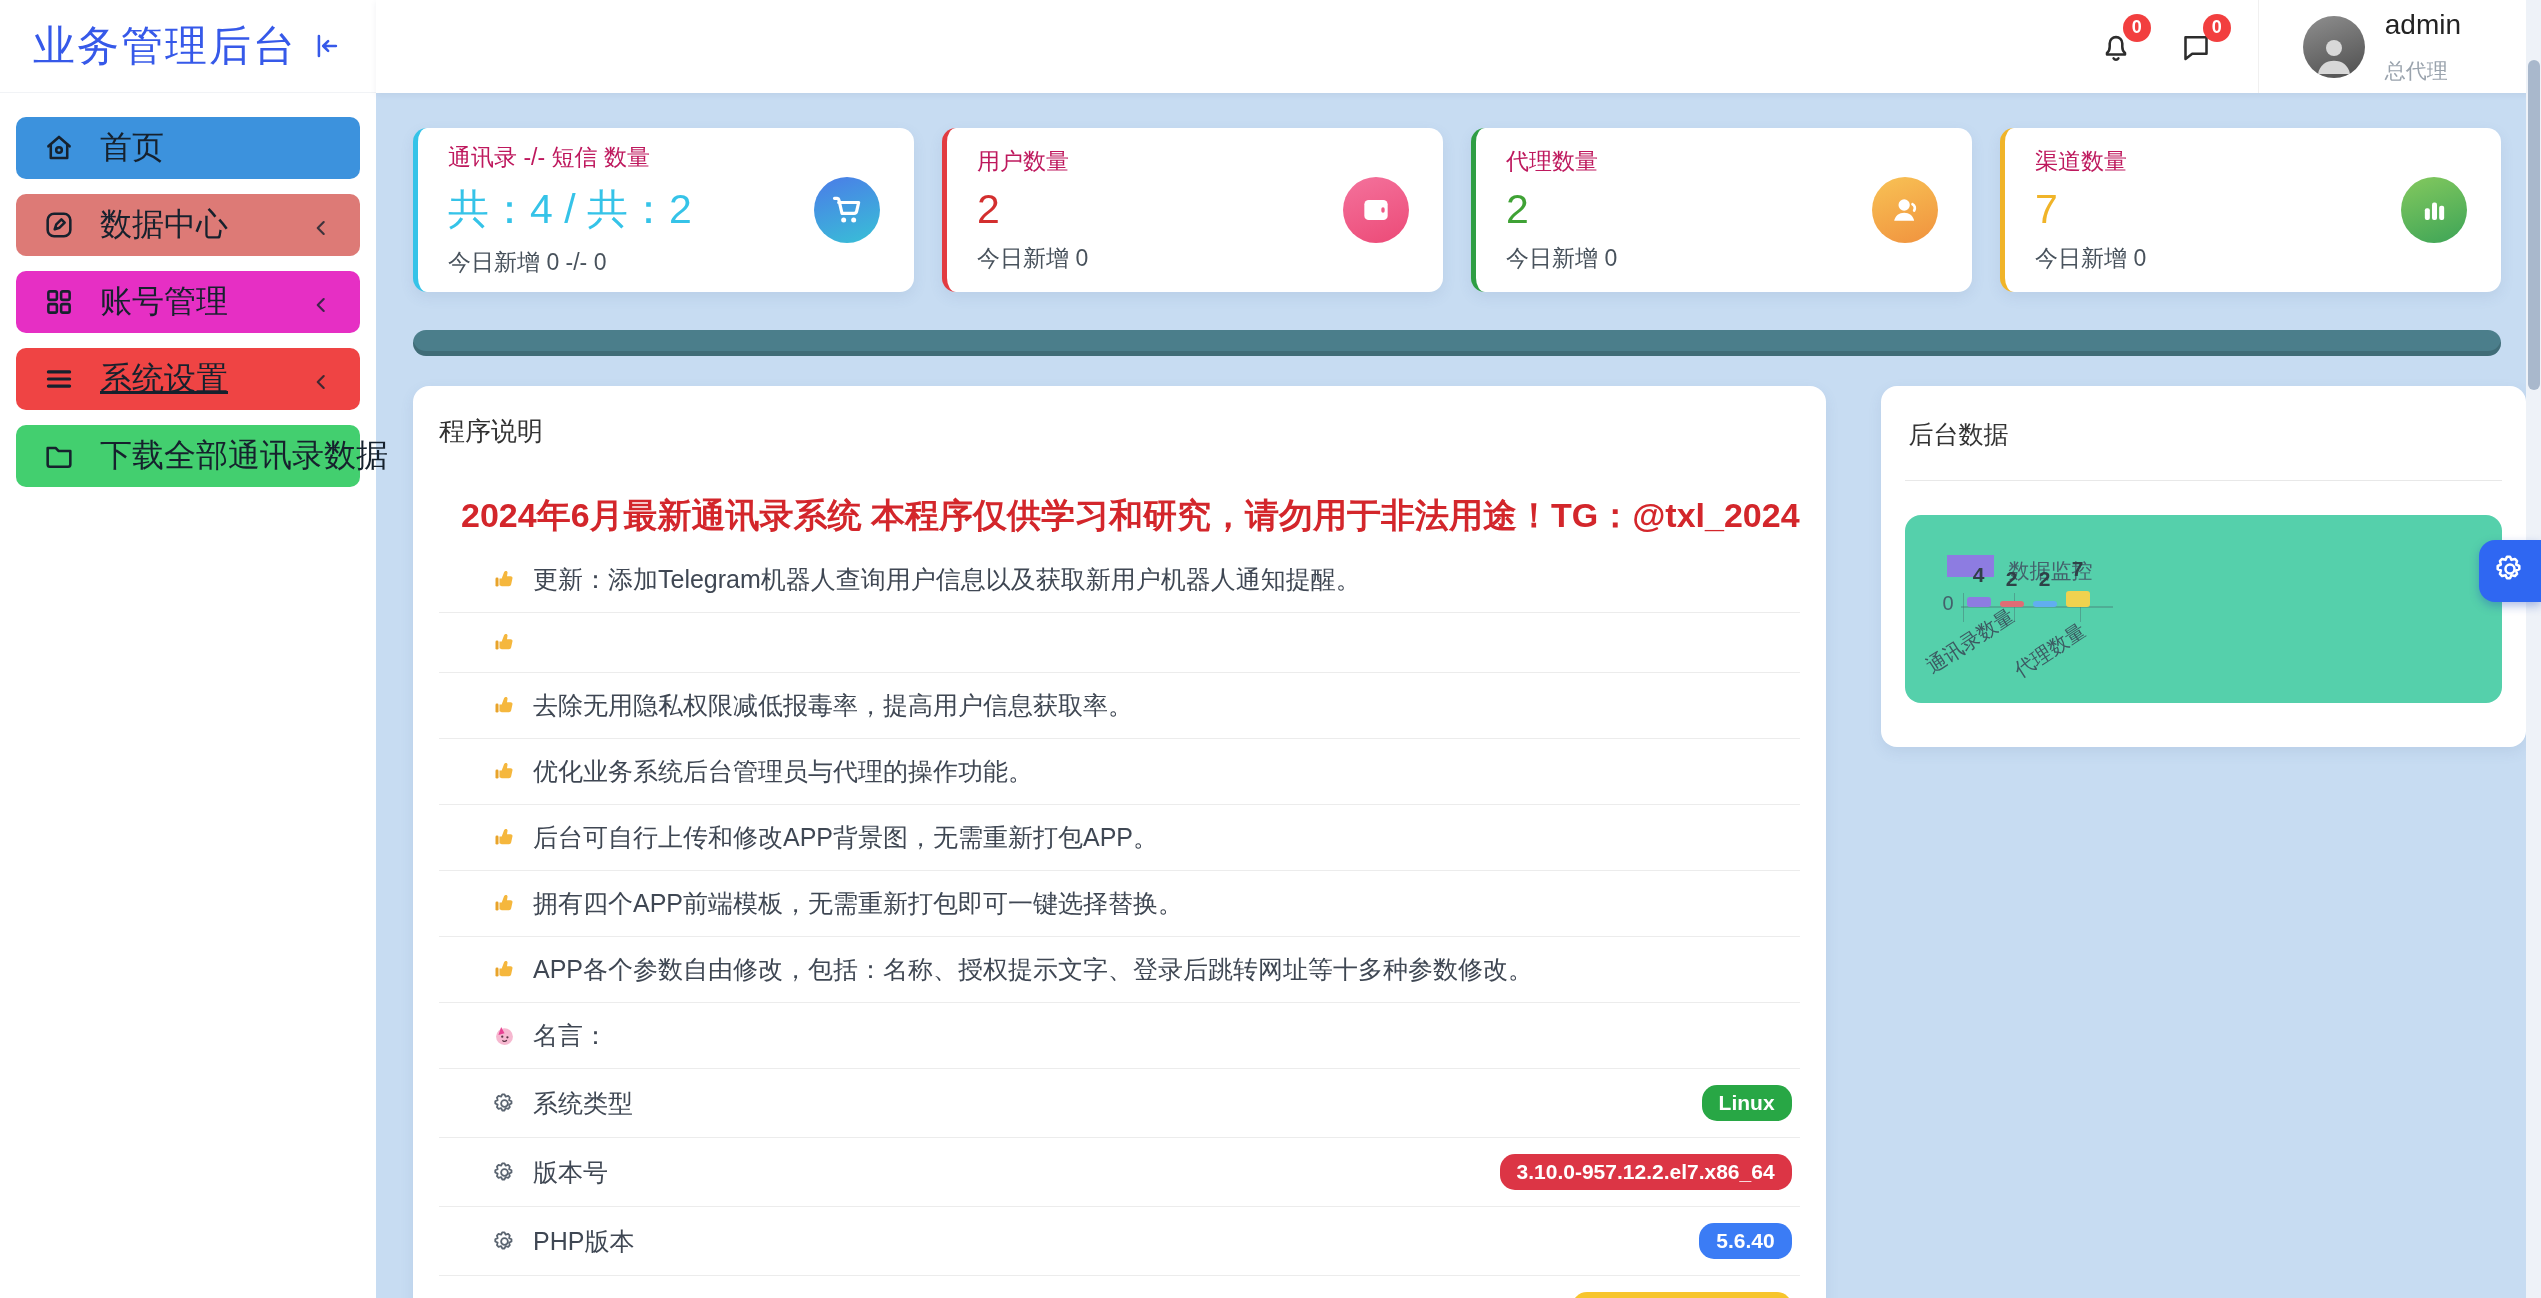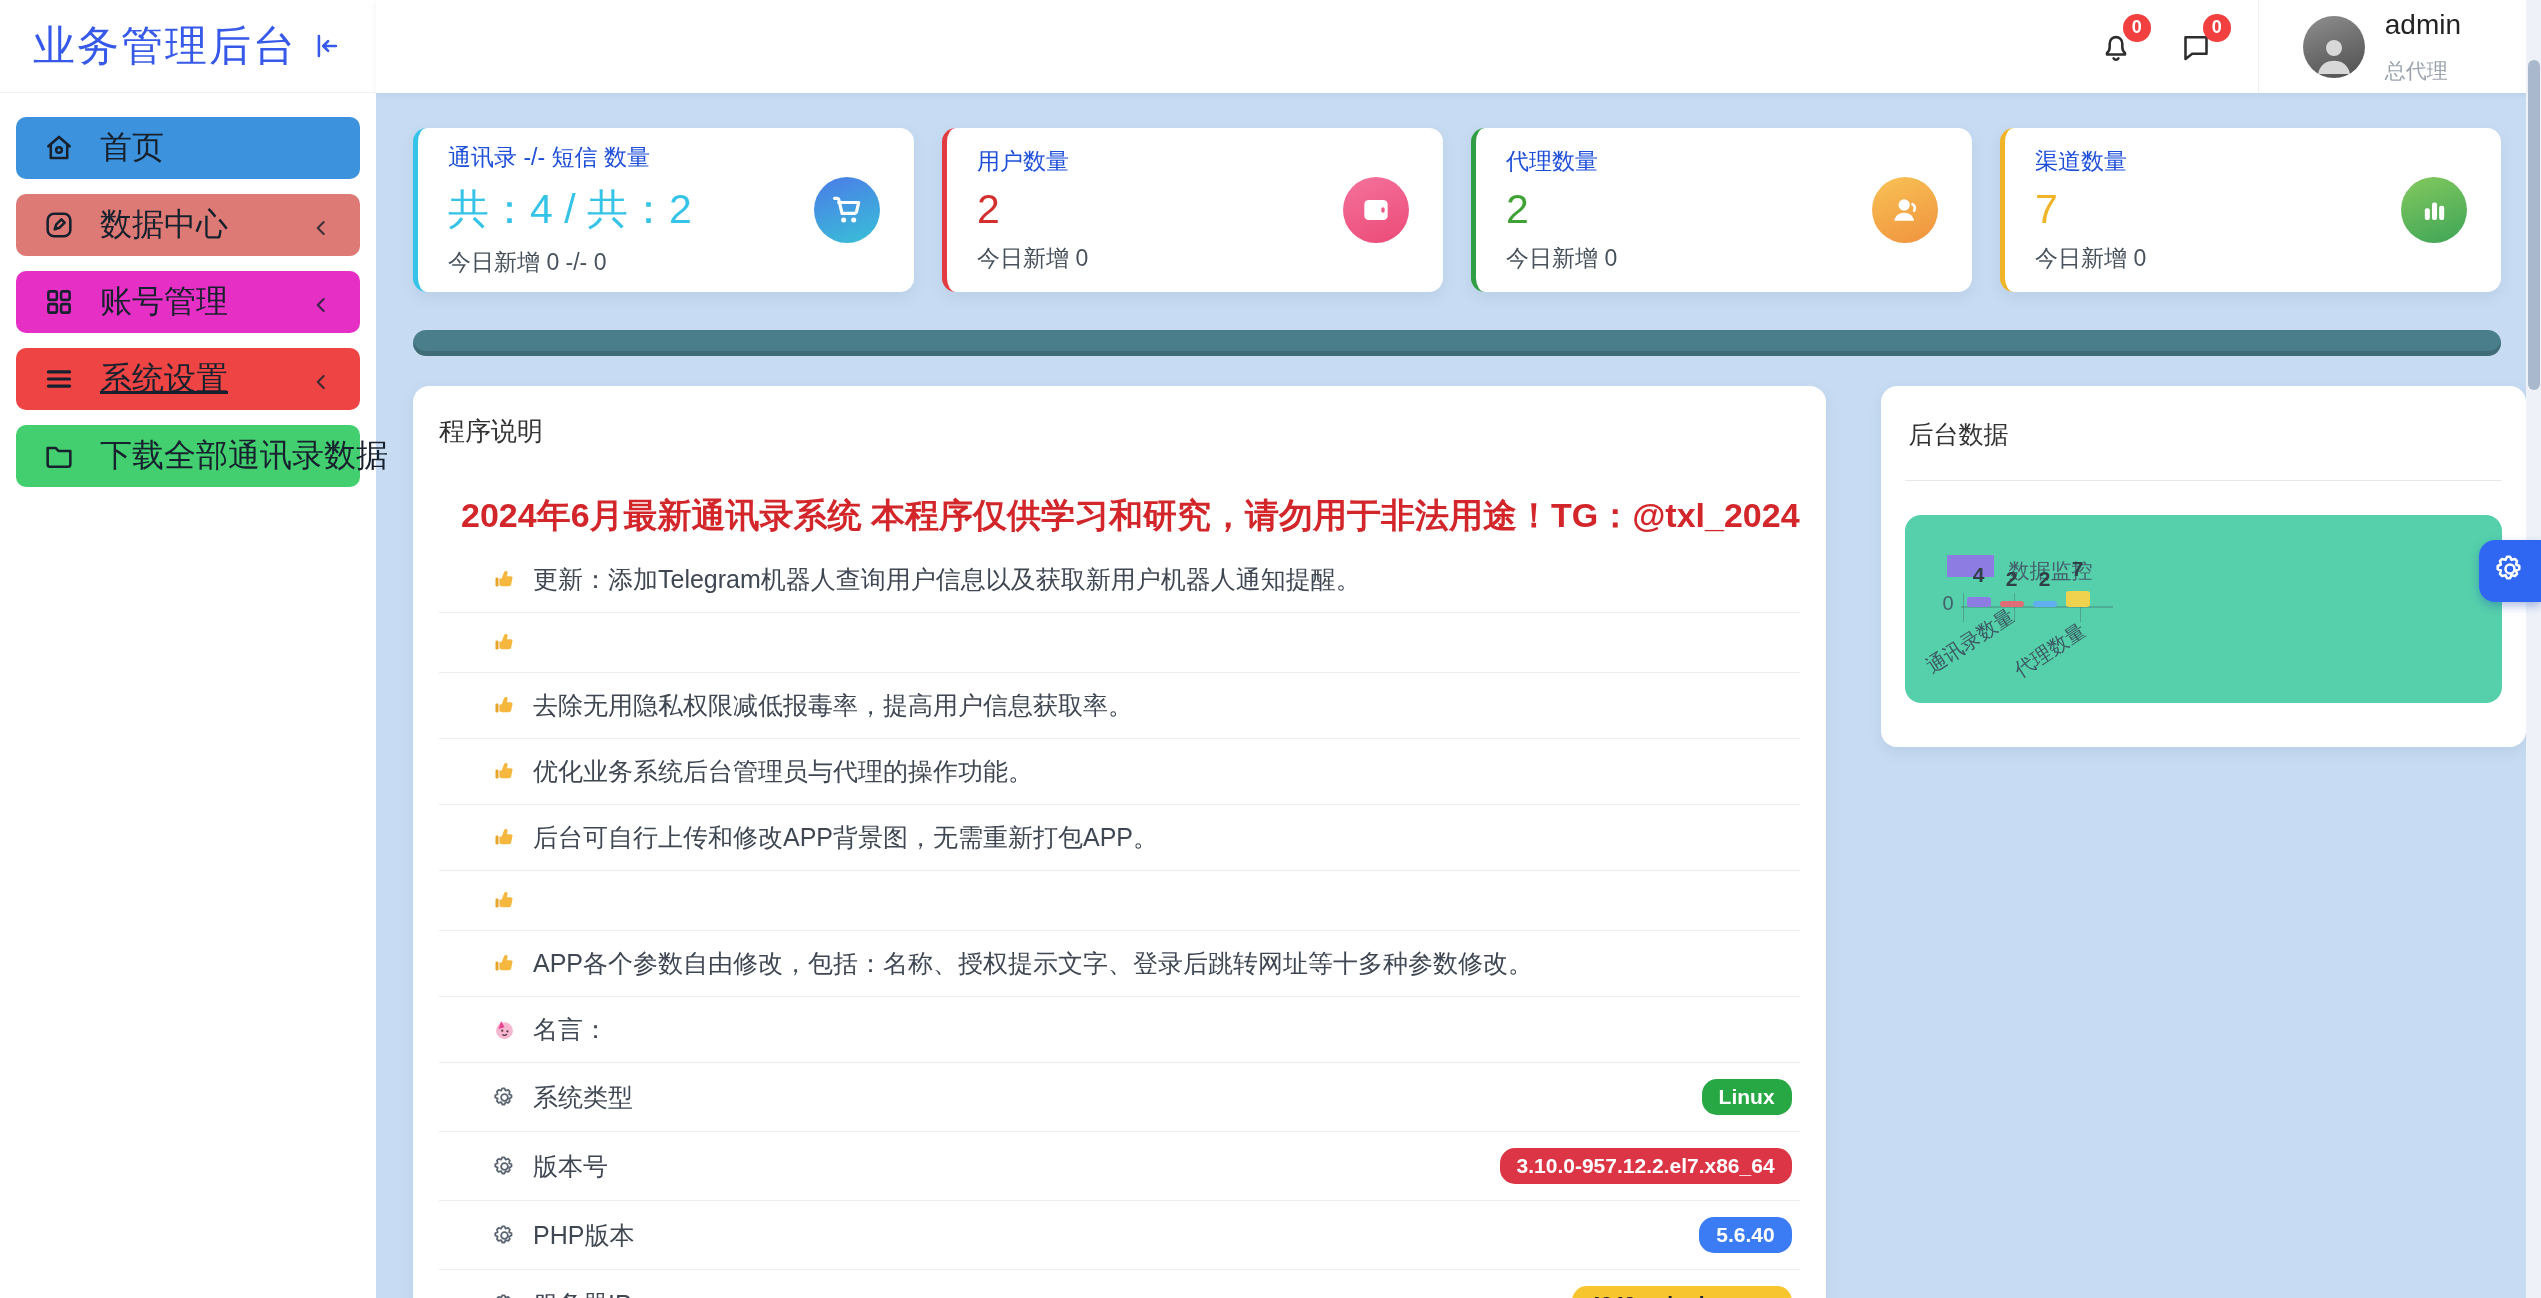--- a/index.html
+++ b/index.html
@@ -38,21 +38,21 @@
   .avatar svg { width: 48px; height: 48px; }
   .uinfo { display: flex; flex-direction: column; gap: 16px; }
   .uname { font-size: 28px; color: #232323; }
   .urole { font-size: 21px; color: #9aa3ad; }
   
   .content { flex: 1; padding: 35px 40px 0 37px; overflow: hidden; }
   .stats { display: grid; grid-template-columns: repeat(4, 1fr); gap: 28px; }
   .stat-card { background: #fff; border-radius: 14px; height: 164px; border-left: 5px solid #ccc;
                padding: 26px 34px 26px 30px; display: flex; justify-content: space-between; align-items: center;
                box-shadow: 0 5px 14px rgba(70,100,150,.10); }
-  .st-title { font-size: 23px; color: #1d4ed8; }
+  .st-title { font-size: 23px; color: #be185d; }
   .st-value { font-size: 41px; margin-top: 9px; font-weight: 500; white-space: nowrap; }
   .st-sub   { font-size: 23px; color: #48525c; margin-top: 10px; }
   .stat-icon { width: 66px; height: 66px; border-radius: 50%; display: flex; align-items: center; justify-content: center; flex-shrink: 0; }
   .stat-icon svg { width: 40px; height: 40px; }
   .teal-bar { margin-top: 38px; height: 26px; border-radius: 13px; background: #4b7e8b;
               box-shadow: inset 0 -5px 0 rgba(0,0,0,.14); }
   .cols { display: flex; gap: 55px; margin-top: 30px; align-items: flex-start; }
   .main-card { flex: 1; background: #fff; border-radius: 16px; padding: 28px 26px; min-height: 1000px;
                box-shadow: 0 5px 14px rgba(70,100,150,.10); }
   .main-card h2 { font-size: 26px; font-weight: normal; color: #333; }
@@ -279,20 +279,21 @@
                   <path fill="#f5b73d" d="M7.5 11h2l2-5.3c.3-.8 1-1.3 1.8-1.3.9 0 1.5.7 1.4 1.6L14.2 9h3.3c1 0 1.8.9 1.6 1.9l-1.2 5.6a2 2 0 0 1-2 1.6H9.5L7.5 17z"></path>
                   <rect x="4" y="10.3" width="2.7" height="8" rx="1.2" fill="#e8a32a"></rect>
                 </svg></span>
               <span>后台可自行上传和修改APP背景图，无需重新打包APP。</span>
             </div>
             <div class="row">
               <span class="row-icon"><svg viewBox="0 0 24 24">
                   <path fill="#f5b73d" d="M7.5 11h2l2-5.3c.3-.8 1-1.3 1.8-1.3.9 0 1.5.7 1.4 1.6L14.2 9h3.3c1 0 1.8.9 1.6 1.9l-1.2 5.6a2 2 0 0 1-2 1.6H9.5L7.5 17z"></path>
                   <rect x="4" y="10.3" width="2.7" height="8" rx="1.2" fill="#e8a32a"></rect>
                 </svg></span>
+              <span>拥有四个APP前端模板，无需重新打包即可一键选择替换。</span>
             </div>
             <div class="row">
               <span class="row-icon"><svg viewBox="0 0 24 24">
                   <path fill="#f5b73d" d="M7.5 11h2l2-5.3c.3-.8 1-1.3 1.8-1.3.9 0 1.5.7 1.4 1.6L14.2 9h3.3c1 0 1.8.9 1.6 1.9l-1.2 5.6a2 2 0 0 1-2 1.6H9.5L7.5 17z"></path>
                   <rect x="4" y="10.3" width="2.7" height="8" rx="1.2" fill="#e8a32a"></rect>
                 </svg></span>
               <span>APP各个参数自由修改，包括：名称、授权提示文字、登录后跳转网址等十多种参数修改。</span>
             </div>
             <div class="row">
               <span class="row-icon"><svg viewBox="0 0 24 24">

